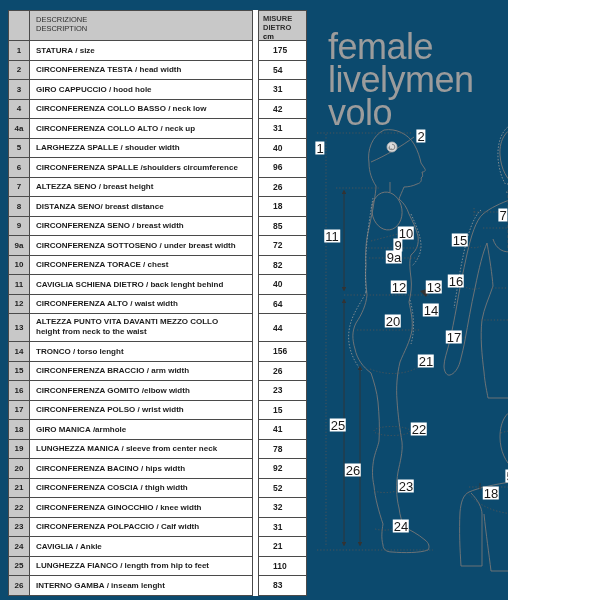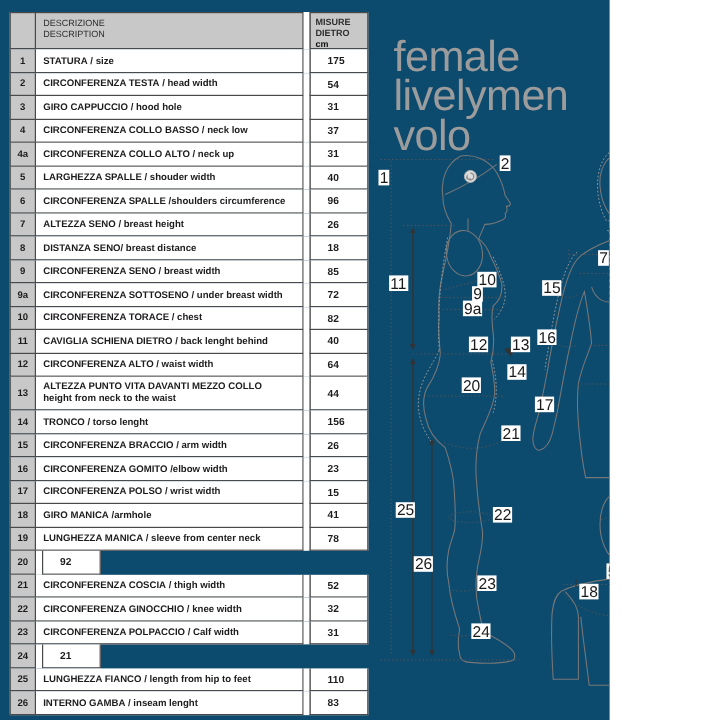--- a/index.html
+++ b/index.html
@@ -89,21 +89,21 @@
           <div class="cell val">31</div>
         </div>
 
         <div class="row">
           <div class="cell num">4</div>
           <div class="cell desc">
             <span class="it">CIRCONFERENZA COLLO BASSO</span>
             <span class="en"> / neck low</span>
           </div>
           <div class="gapcell"></div>
-          <div class="cell val">37</div>
+          <div class="cell val">42</div>
         </div>
 
         <div class="row">
           <div class="cell num">4a</div>
           <div class="cell desc">
             <span class="it">CIRCONFERENZA COLLO ALTO</span>
             <span class="en"> / neck up</span>
           </div>
           <div class="gapcell"></div>
           <div class="cell val">31</div>
@@ -261,20 +261,24 @@
           <div class="cell desc">
             <span class="it">LUNGHEZZA MANICA</span>
             <span class="en"> / sleeve from center neck</span>
           </div>
           <div class="gapcell"></div>
           <div class="cell val">78</div>
         </div>
 
         <div class="row">
           <div class="cell num">20</div>
+          <div class="cell desc">
+            <span class="it">CIRCONFERENZA BACINO</span>
+            <span class="en"> / hips width</span>
+          </div>
           <div class="gapcell"></div>
           <div class="cell val">92</div>
         </div>
 
         <div class="row">
           <div class="cell num">21</div>
           <div class="cell desc">
             <span class="it">CIRCONFERENZA COSCIA</span>
             <span class="en"> / thigh width</span>
           </div>
@@ -297,20 +301,24 @@
           <div class="cell desc">
             <span class="it">CIRCONFERENZA POLPACCIO</span>
             <span class="en"> / Calf width</span>
           </div>
           <div class="gapcell"></div>
           <div class="cell val">31</div>
         </div>
 
         <div class="row">
           <div class="cell num">24</div>
+          <div class="cell desc">
+            <span class="it">CAVIGLIA</span>
+            <span class="en"> / Ankle</span>
+          </div>
           <div class="gapcell"></div>
           <div class="cell val">21</div>
         </div>
 
         <div class="row">
           <div class="cell num">25</div>
           <div class="cell desc">
             <span class="it">LUNGHEZZA FIANCO</span>
             <span class="en"> / length from hip to feet</span>
           </div>

